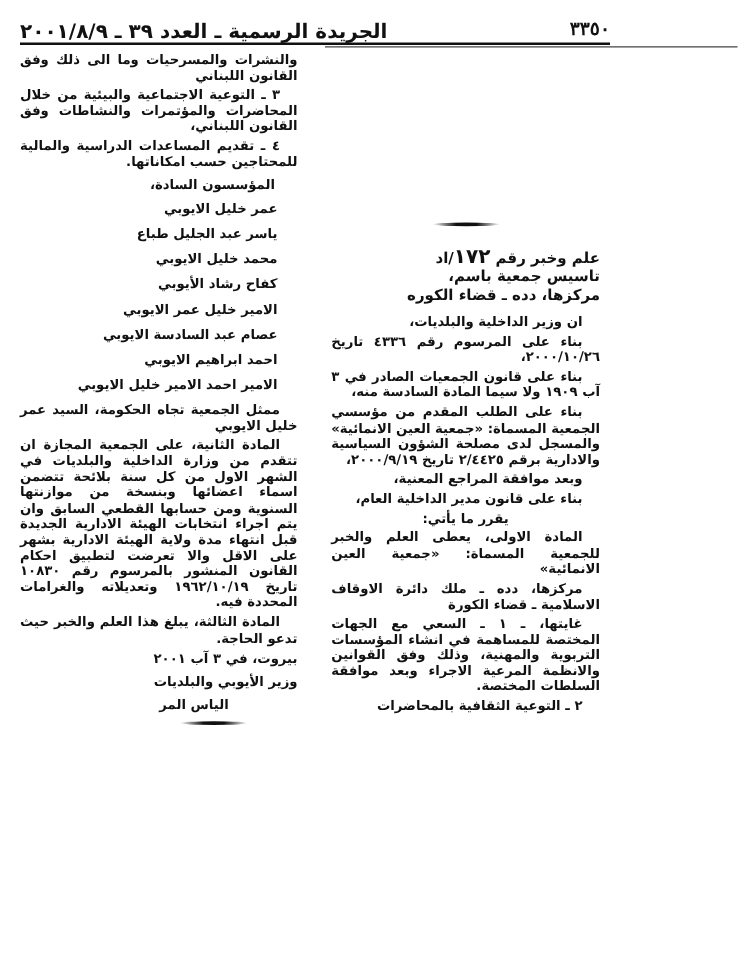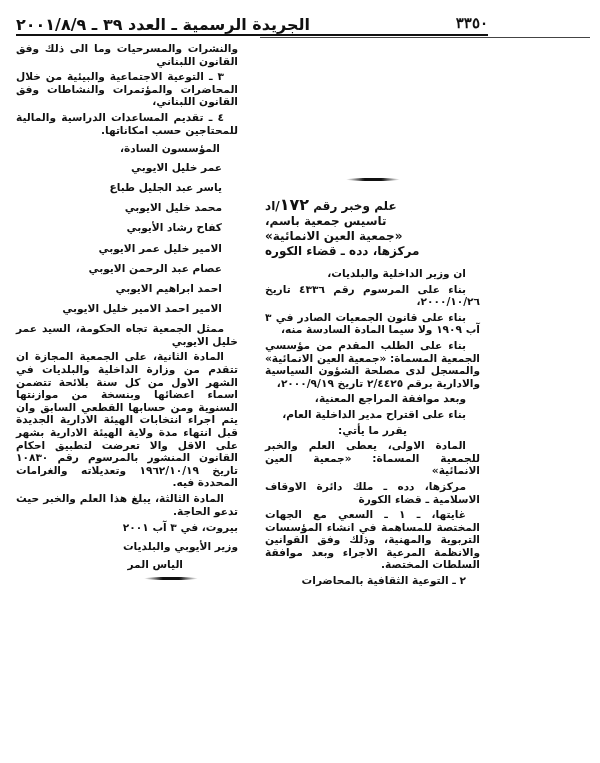--- a/index.html
+++ b/index.html
@@ -36,21 +36,21 @@
   .col.right { left: 265px; top: 178px; width: 215px; }
   .indent { text-indent: 14px; }
   .c { text-align: center; }
   .names p { text-align: right; padding-right: 16px; margin-bottom: 7.6px; font-weight: bold; }
   .underline-head { margin-bottom: 6px !important; padding-right: 18px; }
   .divider {
     width: 54px; height: 3px; margin: 0 auto;
     background: linear-gradient(to right, rgba(0,0,0,0) 0%, #111 35%, #111 65%, rgba(0,0,0,0) 100%);
     border-radius: 50%;
   }
-  .notice-title { font-size: 12px; line-height: 15px; text-align: left; font-weight: bold; }
+  .notice-title { font-size: 12px; line-height: 15px; text-align: right; font-weight: bold; }
   .notice-title .num { font-size: 16px; font-weight: bold; }
   .sig p { text-align: right; padding-right: 0; margin-bottom: 6px; }
   .sig .name { padding-right: 55px; }
 </style>
 </head>
 <body>
 
 <div class="page">
 
   <div class="header">
@@ -64,21 +64,21 @@
     <p class="indent">٣ ـ التوعية الاجتماعية والبيئية من خلال المحاضرات والمؤتمرات والنشاطات وفق القانون اللبناني،</p>
     <p class="indent">٤ ـ تقديم المساعدات الدراسية والمالية للمحتاجين حسب امكاناتها.</p>
 
     <p class="underline-head" style="margin-top:6px;">المؤسسون السادة،</p>
     <div class="names">
       <p>عمر خليل الايوبي</p>
       <p>ياسر عبد الجليل طباع</p>
       <p>محمد خليل الايوبي</p>
       <p>كفاح رشاد الأيوبي</p>
       <p>الامير خليل عمر الايوبي</p>
-      <p>عصام عبد الرحمن الايوبي</p>
+      <p>عصام عبد السادسة الايوبي</p>
       <p>احمد ابراهيم الايوبي</p>
       <p>الامير احمد الامير خليل الايوبي</p>
     </div>
 
     <p class="indent">ممثل الجمعية تجاه الحكومة، السيد عمر خليل الايوبي</p>
     <p class="indent">المادة الثانية، على الجمعية المجازة ان تتقدم من وزارة الداخلية والبلديات في الشهر الاول من كل سنة بلائحة تتضمن اسماء اعضائها وبنسخة من موازنتها السنوية ومن حسابها القطعي السابق وان يتم اجراء انتخابات الهيئة الادارية الجديدة قبل انتهاء مدة ولاية الهيئة الادارية بشهر على الاقل والا تعرضت لتطبيق احكام القانون المنشور بالمرسوم رقم ١٠٨٣٠ تاريخ ١٩٦٢/١٠/١٩ وتعديلاته والغرامات المحددة فيه.</p>
     <p class="indent">المادة الثالثة، يبلغ هذا العلم والخبر حيث تدعو الحاجة.</p>
 
     <div class="sig" style="margin-top:4px;">
       <p>بيروت، في ٣ آب ٢٠٠١</p>
@@ -90,31 +90,30 @@
 
   <div class="col right">
     <div class="divider" style="margin-bottom:16px;"></div>
 
     <div class="notice-title">
       <div>
         <span>علم وخبر رقم</span>
         <span class="num">١٧٢</span><span>/اد</span>
       </div>
       <div>تاسيس جمعية باسم،</div>
-      <div>«جمعية العين الانمائية»</div>
       <div>مركزها، دده ـ قضاء الكوره</div>
     </div>
 
     <div style="height:8px;"></div>
     <p class="indent">ان وزير الداخلية والبلديات،</p>
     <p class="indent">بناء على المرسوم رقم ٤٣٣٦ تاريخ ٢٠٠٠/١٠/٢٦،</p>
     <p class="indent">بناء على قانون الجمعيات الصادر في ٣ آب ١٩٠٩ ولا سيما المادة السادسة منه،</p>
     <p class="indent">بناء على الطلب المقدم من مؤسسي الجمعية المسماة: «جمعية العين الانمائية» والمسجل لدى مصلحة الشؤون السياسية والادارية برقم ٢/٤٤٢٥ تاريخ ٢٠٠٠/٩/١٩،</p>
     <p class="indent">وبعد موافقة المراجع المعنية،</p>
-    <p class="indent">بناء على اقتراح مدير الداخلية العام،</p>
+    <p class="indent">بناء على قانون مدير الداخلية العام،</p>
     <p class="c">يقرر ما يأتي:</p>
     <p class="indent">المادة الاولى، يعطى العلم والخبر للجمعية المسماة: «جمعية العين الانمائية»</p>
     <p class="indent">مركزها، دده ـ ملك دائرة الاوقاف الاسلامية ـ قضاء الكورة</p>
     <p class="indent">غايتها، ـ ١ ـ السعي مع الجهات المختصة للمساهمة في انشاء المؤسسات التربوية والمهنية، وذلك وفق القوانين والانظمة المرعية الاجراء وبعد موافقة السلطات المختصة.</p>
     <p class="indent">٢ ـ التوعية الثقافية بالمحاضرات</p>
   </div>
 
 </div>
 
 </body></html>

